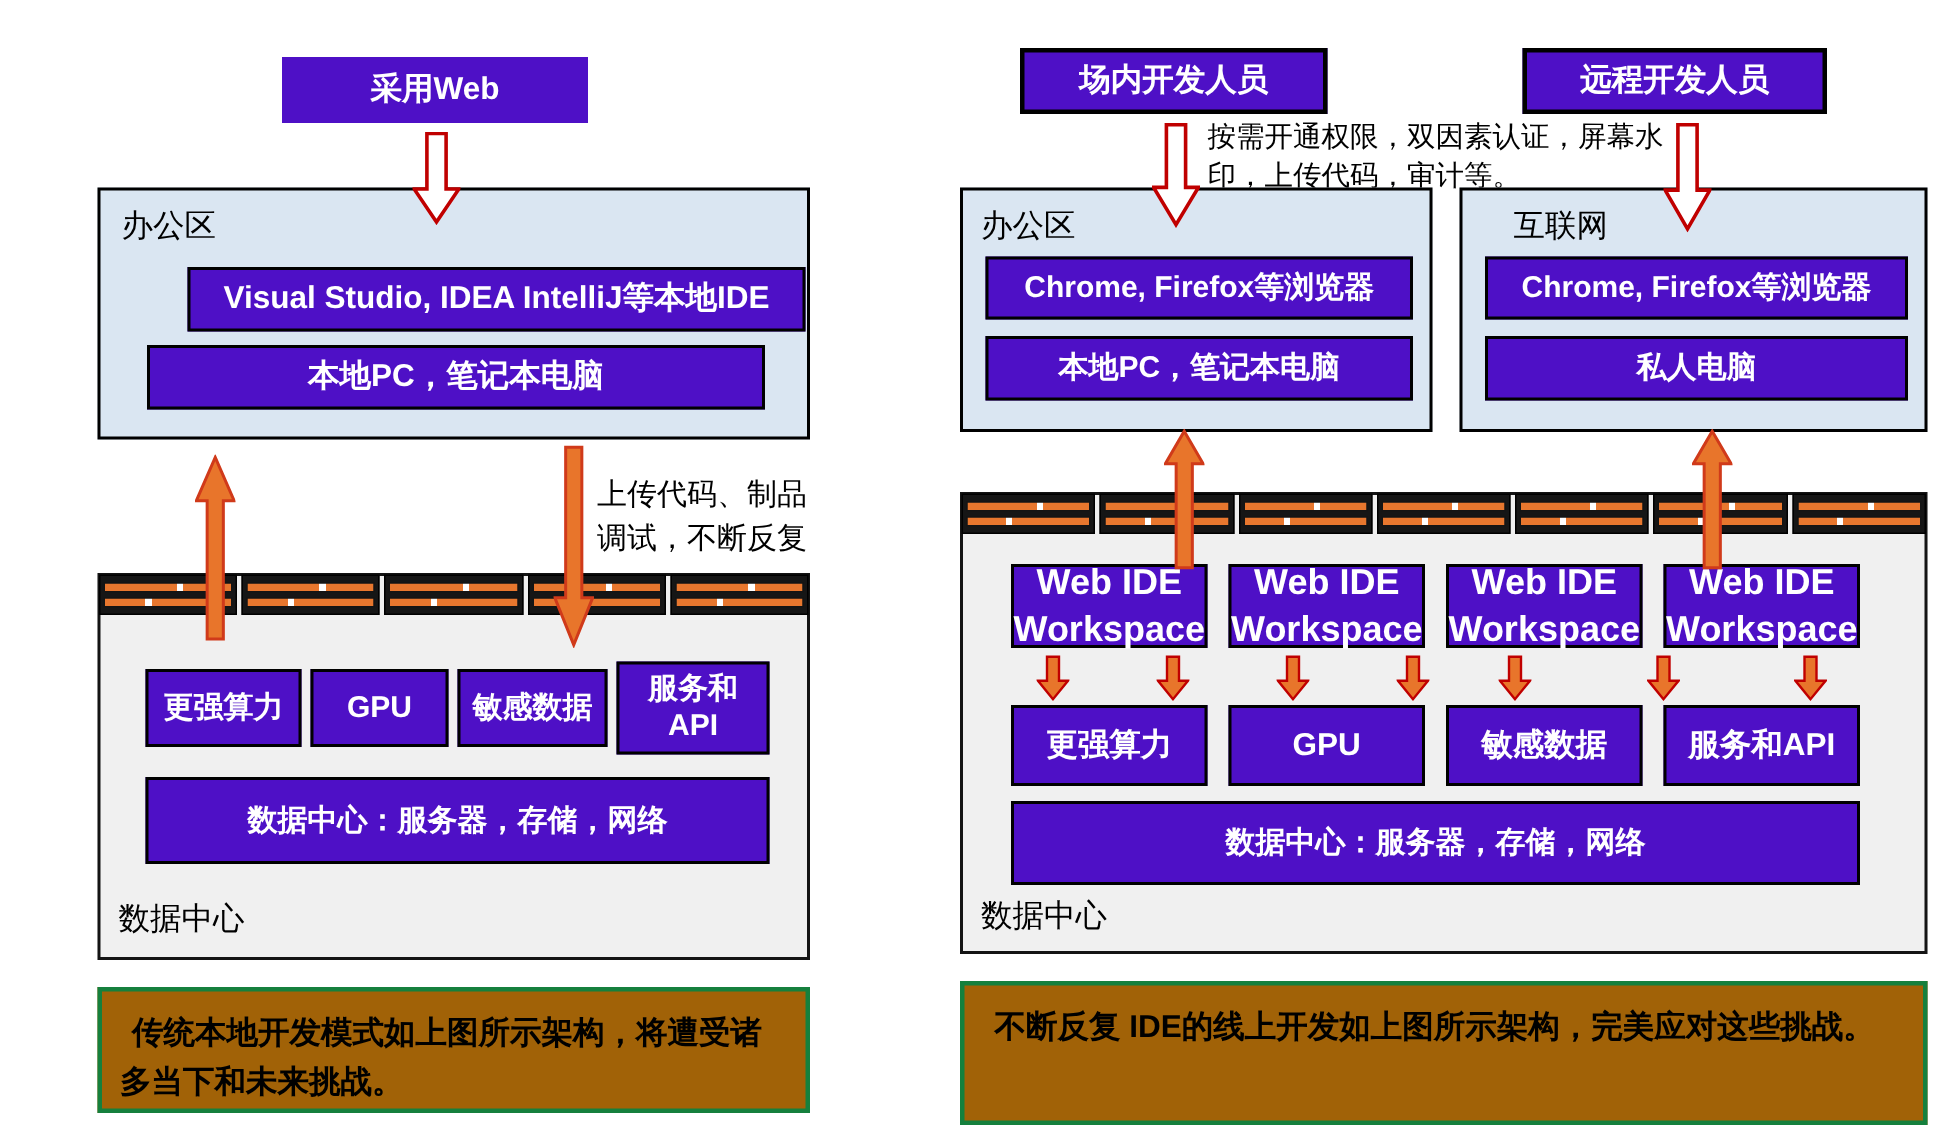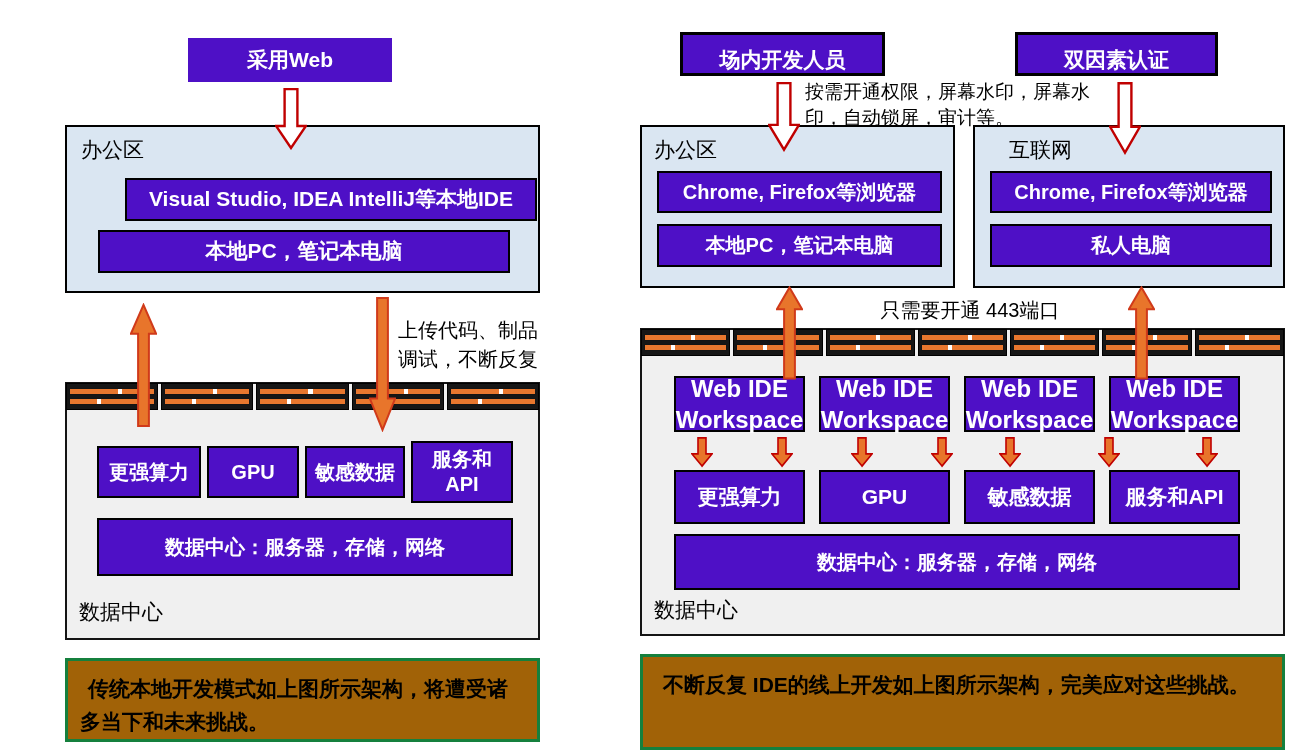--- a/index.html
+++ b/index.html
@@ -17,21 +17,21 @@
   .abs{position:absolute;}
 
   
   .pbox{
     background:var(--purple);
     color:#fff;font-weight:700;
     display:flex;align-items:center;justify-content:center;text-align:center;
     font-size:21px;line-height:1.25;
   }
   .pbox.bordered{border:2px solid #000;}
-  .pbox.bordered3{border:3px solid #000;align-items:flex-end;}
+  .pbox.bordered3{border:3px solid #000;}
 
   
   .bluebox{background:var(--light-blue);border:2px solid #000;}
   .graybox{background:var(--panel-gray);border:2px solid #141414;}
   .zone-label{font-size:21px;color:#000;}
 
   
   .notebox{
     background:#a16207;border:3px solid #15803d;
     font-size:21px;font-weight:700;color:#000;line-height:1.55;
@@ -156,24 +156,24 @@
   </div>
 
   <div class="abs notebox" style="left:65px;top:658px;width:475px;height:84px;">
     <span>传统本地开发模式如上图所示架构，将遭受诸多当下和未来挑战。</span>
   </div>
 
   <div class="abs pbox bordered3" style="left:680px;top:32px;width:205px;height:44px;">
     <span>场内开发人员</span>
   </div>
   <div class="abs pbox bordered3" style="left:1015px;top:32px;width:203px;height:44px;">
-    <span>双因素认证</span>
-  </div>
-
-  <div class="abs small-note" style="left:805px;top:79px;width:318px;">按需开通权限，屏幕水印，屏幕水印，自动锁屏，审计等。</div>
+    <span>远程开发人员</span>
+  </div>
+
+  <div class="abs small-note" style="left:805px;top:79px;width:318px;">按需开通权限，双因素认证，屏幕水印，上传代码，审计等。</div>
 
   <svg class="abs arrow hollow z5" style="left:768px;top:82px;" width="32" height="70">
       <use href="#arr-down-hollow"></use>
     </svg>
   <svg class="abs arrow hollow z5" style="left:1109px;top:82px;" width="32" height="73">
       <use href="#arr-down-hollow"></use>
     </svg>
 
   <div class="abs bluebox" style="left:640px;top:125px;width:315px;height:163px;">
     <div class="abs zone-label" style="left:12px;top:9px;">办公区</div>
@@ -195,21 +195,20 @@
     </div>
   </div>
 
   <svg class="abs arrow solid z5" style="left:776px;top:286px;" width="27" height="94">
       <use href="#arr-up"></use>
     </svg>
   <svg class="abs arrow solid z5" style="left:1128px;top:286px;" width="27" height="94">
       <use href="#arr-up"></use>
     </svg>
 
-  <div class="abs caption" style="left:855px;top:296px;width:230px;text-align:center;">只需要开通 443端口</div>
 
   <div class="abs graybox" style="left:640px;top:328px;width:645px;height:308px;">
     <div class="firewall abs" style="left:-1px;top:-1px;width:643px;height:27px;">
       <div class="fw-seg">
           <div class="fw-row a"></div>
           <div class="fw-row b"></div>
         </div>
       <div class="fw-seg">
           <div class="fw-row a"></div>
           <div class="fw-row b"></div>

